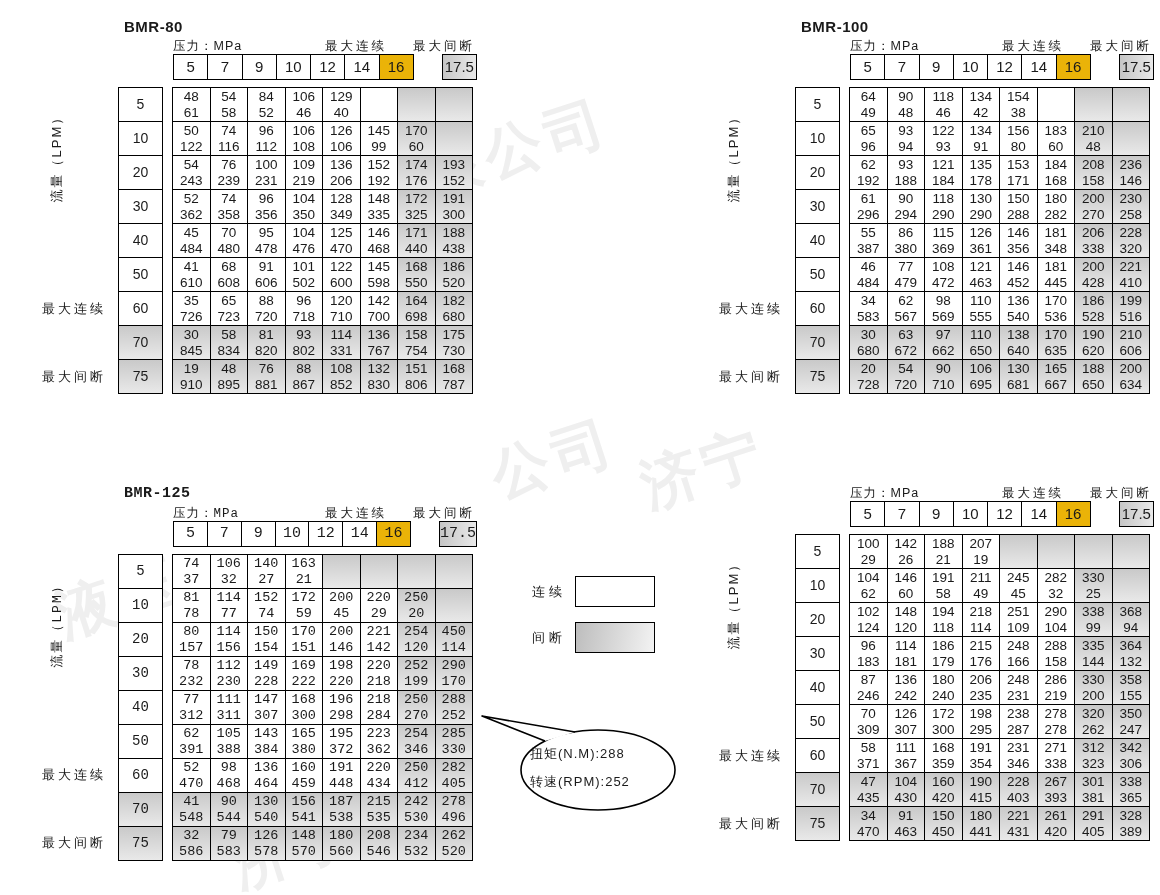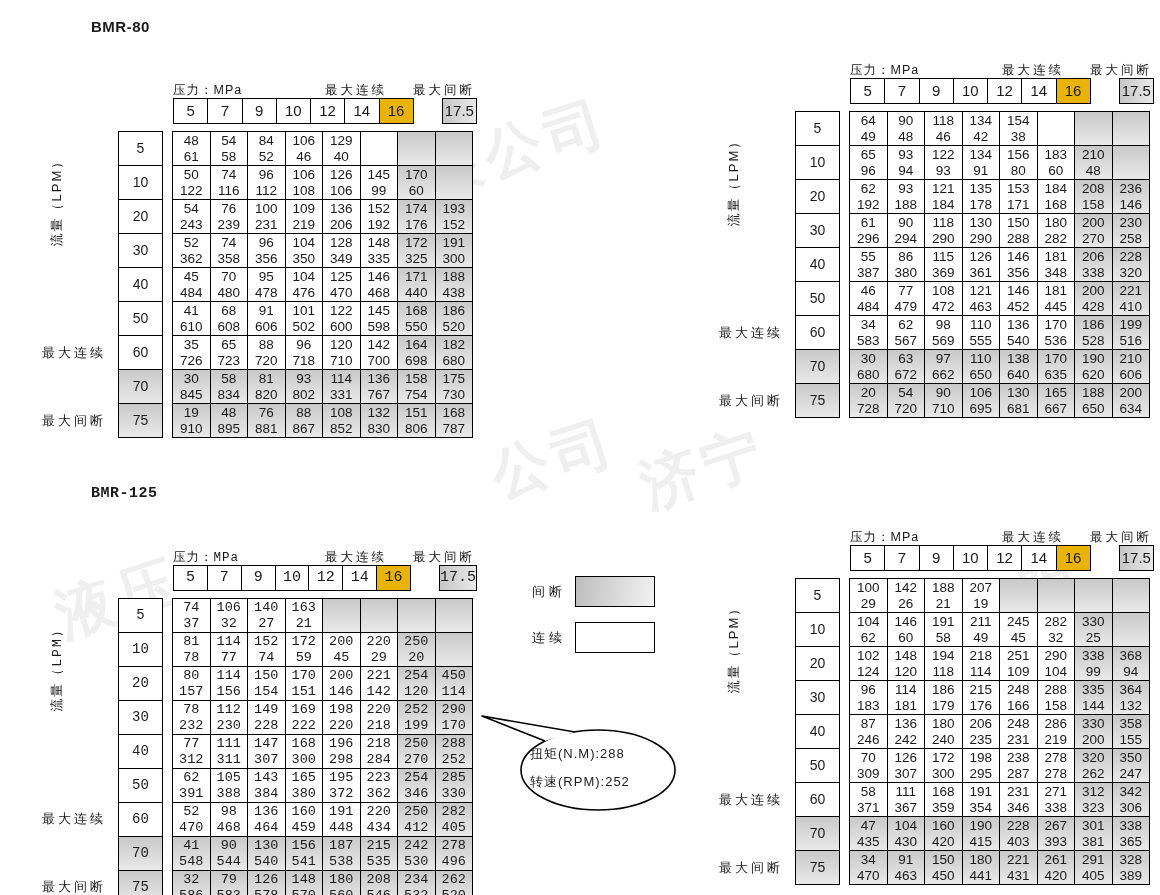--- a/index.html
+++ b/index.html
@@ -8,22 +8,22 @@
     background:#ffffff;
     font-family:"Liberation Sans","DejaVu Sans",sans-serif;
     color:#1a1a1a;
   }
   
   .wm{position:absolute; font-size:58px; font-weight:bold; color:#efefef;
       transform:rotate(-18deg); letter-spacing:6px; white-space:nowrap;
       user-select:none; pointer-events:none;}
   
   .motor{position:absolute; width:442px; padding-top:4px;}
-  .mtitle{margin-left:56px; height:20px; font-size:15px; font-weight:700; letter-spacing:.5px;}
-  .pline{position:relative; margin-left:138px; height:16px; font-size:12.5px;margin-top:44px;}
+  .mtitle{margin-left:89px; height:20px; font-size:15px; font-weight:700; letter-spacing:.5px;}
+  .pline{position:relative; margin-left:138px; height:16px; font-size:12.5px;}
   .pline .pl{position:absolute; left:0; top:0; letter-spacing:1px;}
   .pline .plc{position:absolute; left:152px; top:0; letter-spacing:3px;}
   .pline .pli{position:absolute; right:2px; top:0; letter-spacing:3px;}
   .hdr-row{display:flex; margin-left:138px;}
   .hcell{box-sizing:border-box; width:38.5px; height:26px; margin-left:-1px;
          border:1px solid #000; text-align:center; line-height:24px; font-size:15px;
          background:#fff;}
   .hcell:first-child{margin-left:0;}
   .grid-rows{position:relative; margin-top:8px;}
   .drow{display:flex; margin-top:-1px;}
@@ -401,20 +401,21 @@
             <span class="sp">806</span>
           </div>
           <div class="cell shade-cell">
             <span class="tq">168</span>
             <span class="sp">787</span>
           </div>
         </div>
       </div>
     </section>
   <section class="motor" style="left:712px; top:14px;">
+      <div class="mtitle">BMR-100</div>
       <div class="pline">
         <div class="pl" style="position: absolute;">压力：MPa</div>
         <div class="plc">最大连续</div>
         <div class="pli">最大间断</div>
       </div>
       <div class="hdr-row">
         <div class="hcell">5</div>
         <div class="hcell">7</div>
         <div class="hcell">9</div>
         <div class="hcell">10</div>
@@ -1421,26 +1422,26 @@
           <div class="cell shade-cell">
             <span class="tq">328</span>
             <span class="sp">389</span>
           </div>
         </div>
       </div>
     </section>
 
   <div class="legend">
     <div class="lrow">
+      <span class="llabel">连续</span>
+      <span class="lbox"></span>
+    </div>
+    <div class="lrow">
       <span class="llabel">间断</span>
       <span class="lbox grad"></span>
-    </div>
-    <div class="lrow">
-      <span class="llabel">连续</span>
-      <span class="lbox"></span>
     </div>
   </div>
 
   <svg class="callout-svg" width="240" height="118" viewBox="0 0 240 118">
     <ellipse cx="138" cy="70" rx="77" ry="40" fill="#ffffff" stroke="#000" stroke-width="1.6"></ellipse>
     <path d="M 115 32 L 22 16 L 85 41" fill="#ffffff" stroke="#000" stroke-width="1.6" stroke-linejoin="round"></path>
   </svg>
   <div class="callout-text">
     <div>扭矩(N.M):288</div>
     <div>转速(RPM):252</div>

